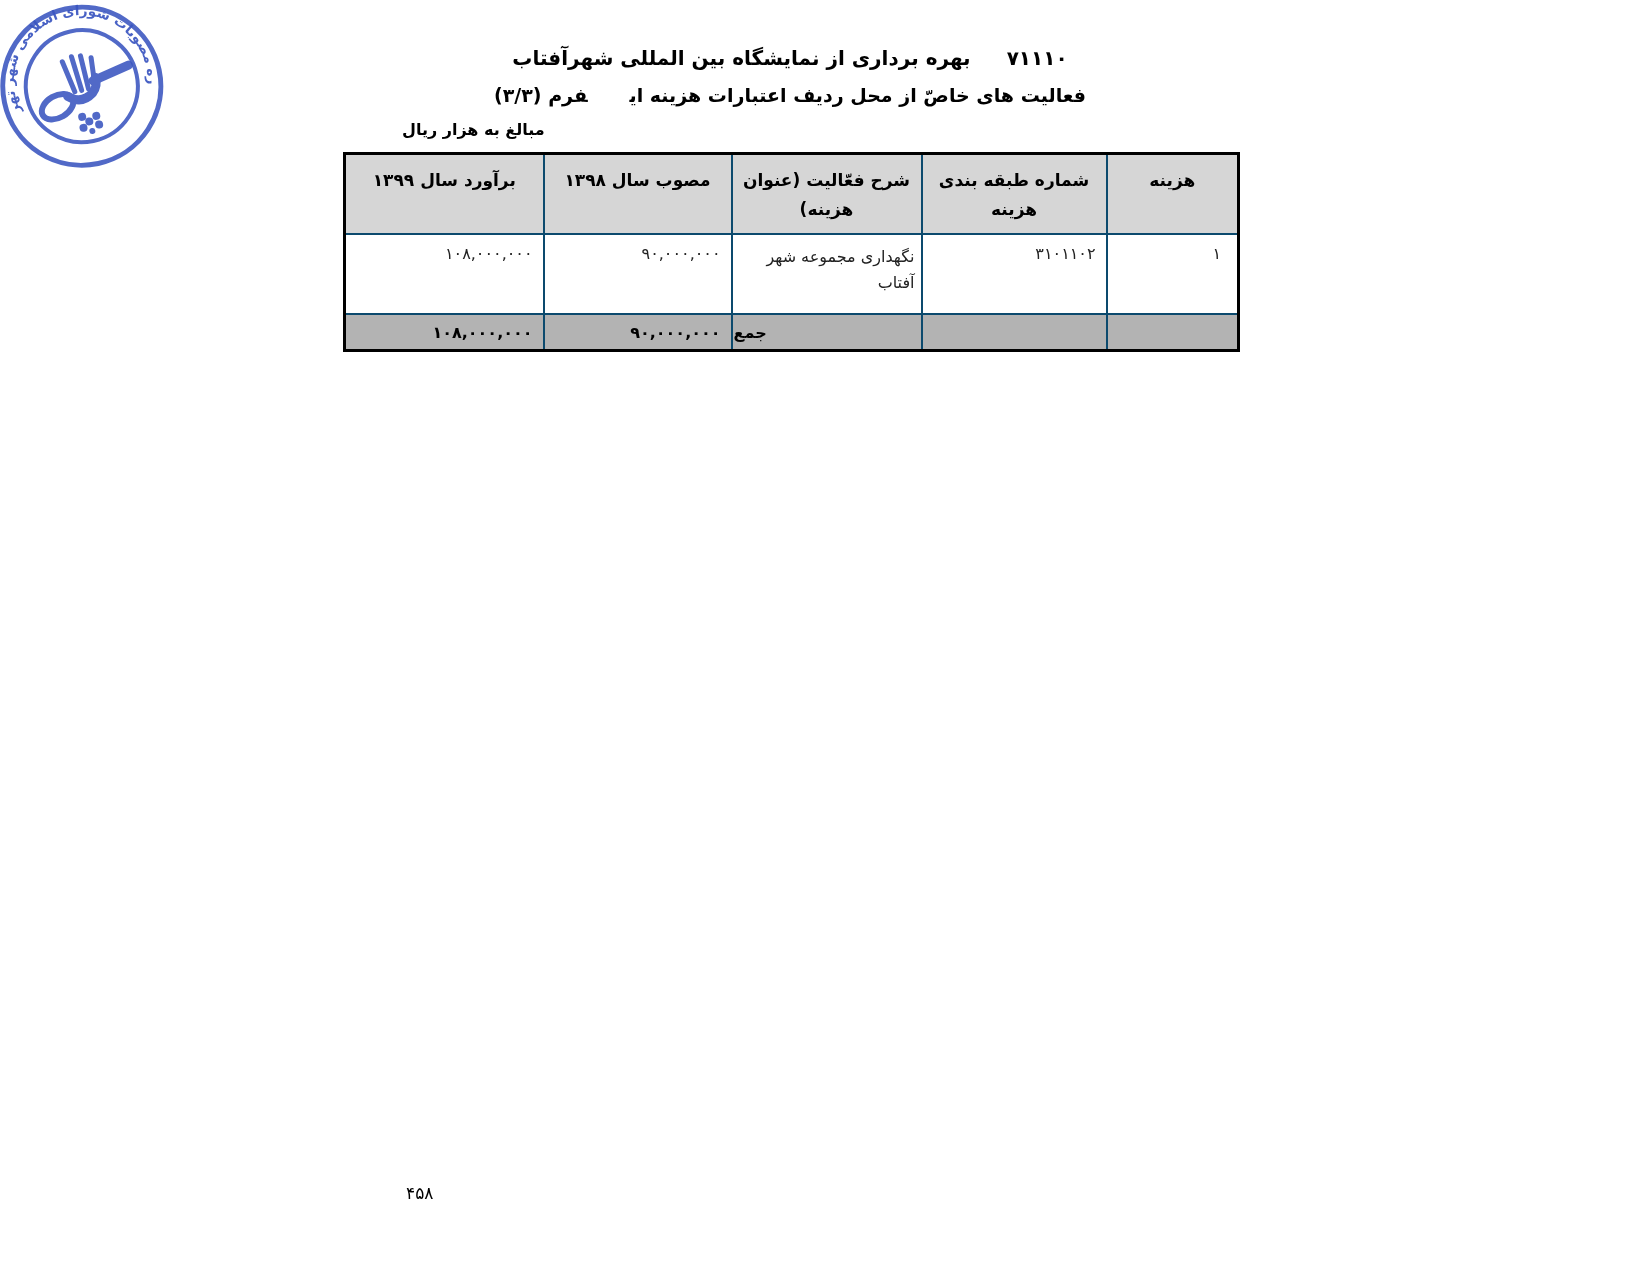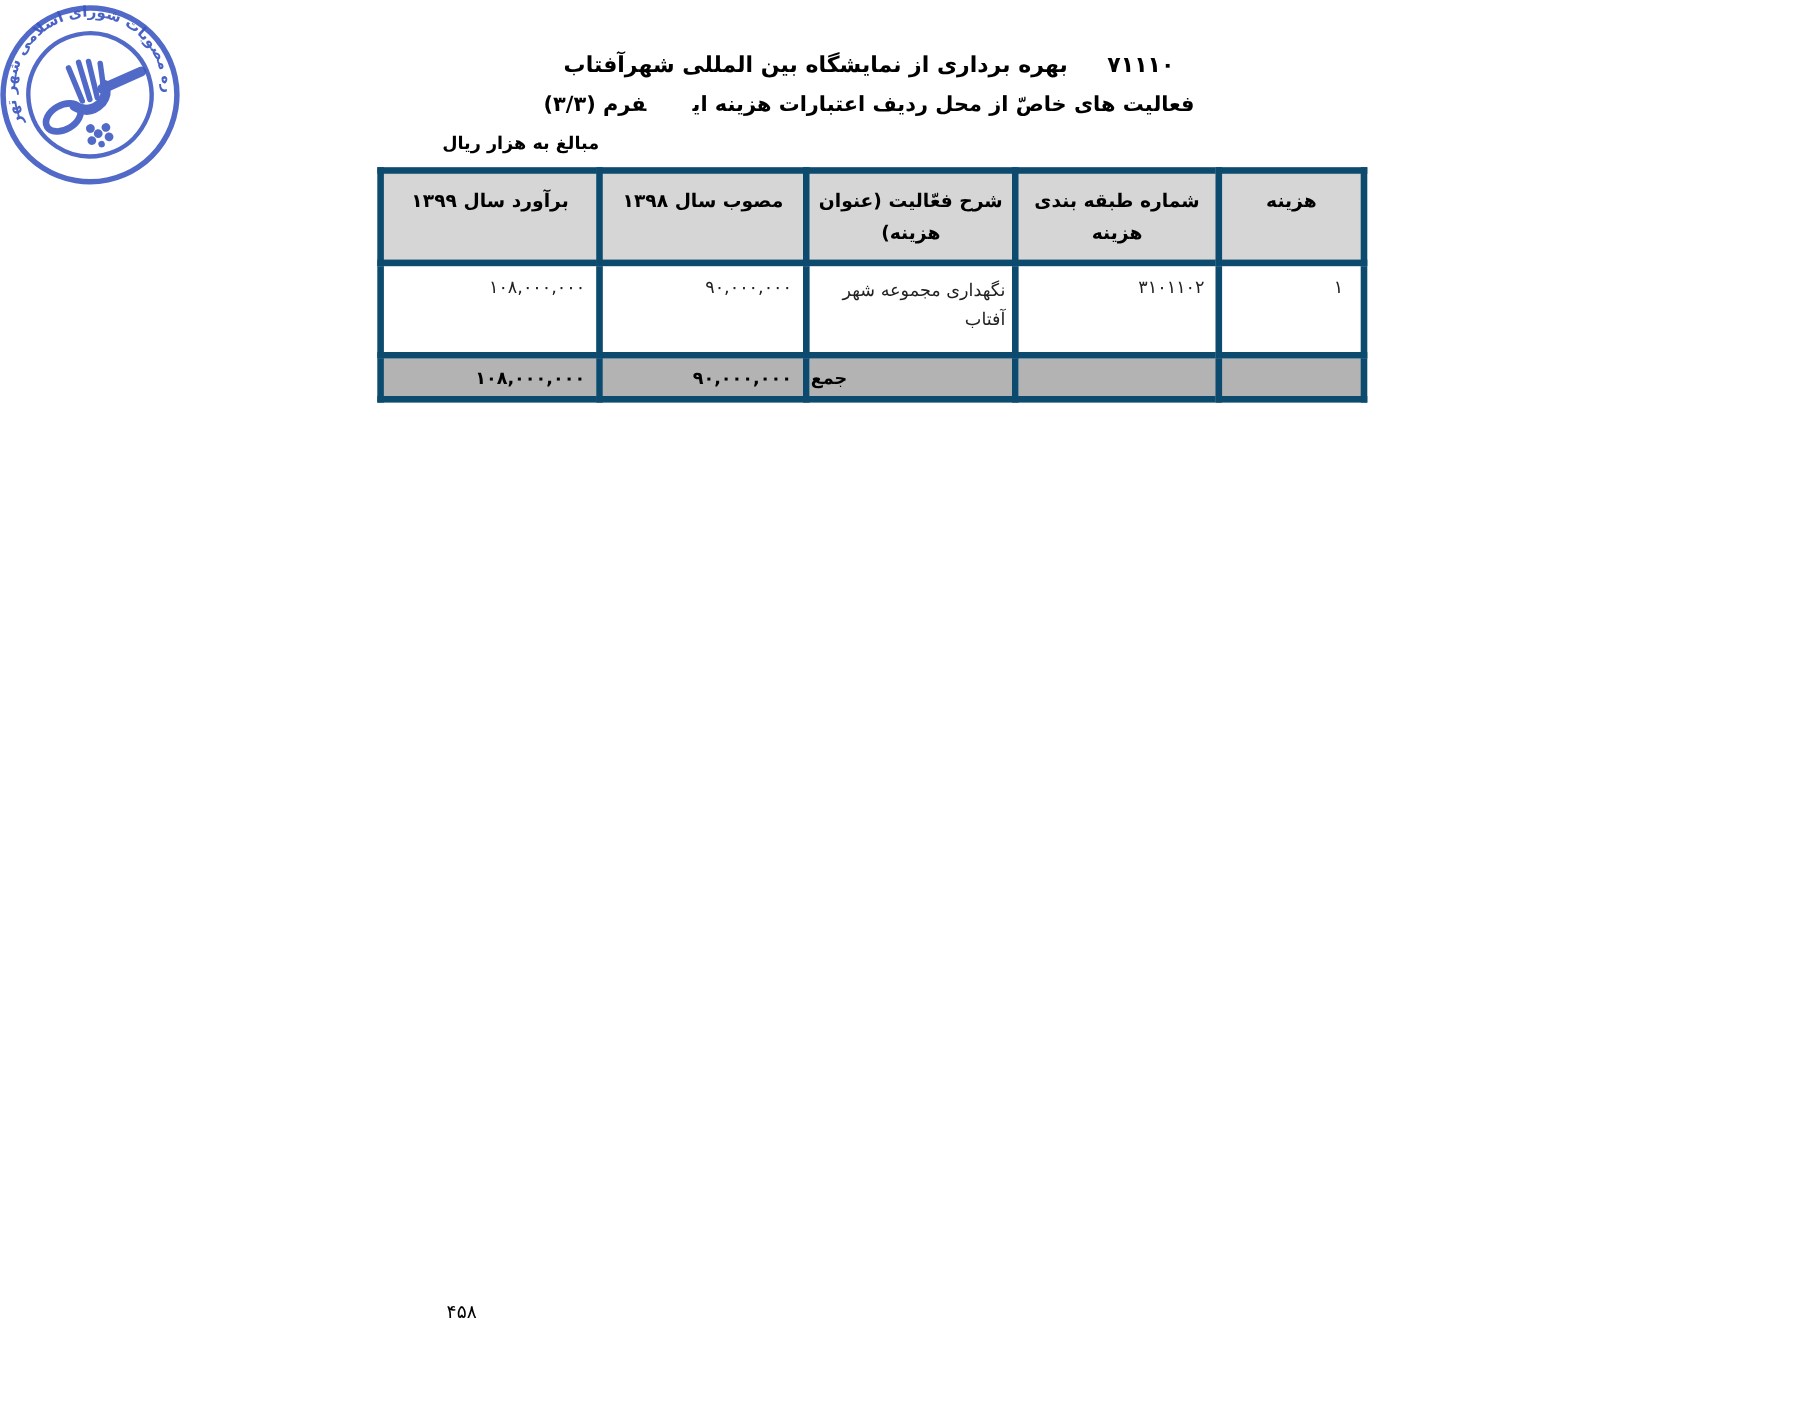--- a/index.html
+++ b/index.html
@@ -14,21 +14,21 @@
   .title-1{top:46px;font-size:20px;font-weight:600;letter-spacing:.2px;}
   .title-2{top:84px;font-size:19px;font-weight:600;}
   .budget-code{margin-left:36px;text-align:center;}
   .form-label{margin-right:42px;}
   .unit-note{position:absolute;top:120px;left:357px;direction:rtl;font-size:16px;font-weight:600;margin-left:45px;}
   
   table.budget{
     position:absolute;top:152px;left:343px;width:894px;
     border-collapse:collapse;table-layout:fixed;border:3px solid #000;
   }
-  table.budget th,table.budget td{border:6px solid #0c4a6e;overflow:hidden;}
+  table.budget th,table.budget td{border:2px solid #0c4a6e;overflow:hidden;}
   thead th{
     background:var(--header-bg,#d6d6d6);height:66px;vertical-align:top;padding-top:11px;
     font-size:17px;font-weight:bold;text-align:center;border-bottom:3px solid #000;line-height:1.7;
   }
   .data-row td{height:68px;vertical-align:top;padding-top:9px;font-size:16px;color:#222;background:#fff;}
   .num{padding-right:10px;padding-left:4px;}
   .c-radif{padding-right:16px;}
   .c-desc{text-align:right;padding-right:6px;line-height:1.6;}
   .total-row td{
     background:var(--total-bg,#b3b3b3);height:32px;font-weight:bold;font-size:16px;

